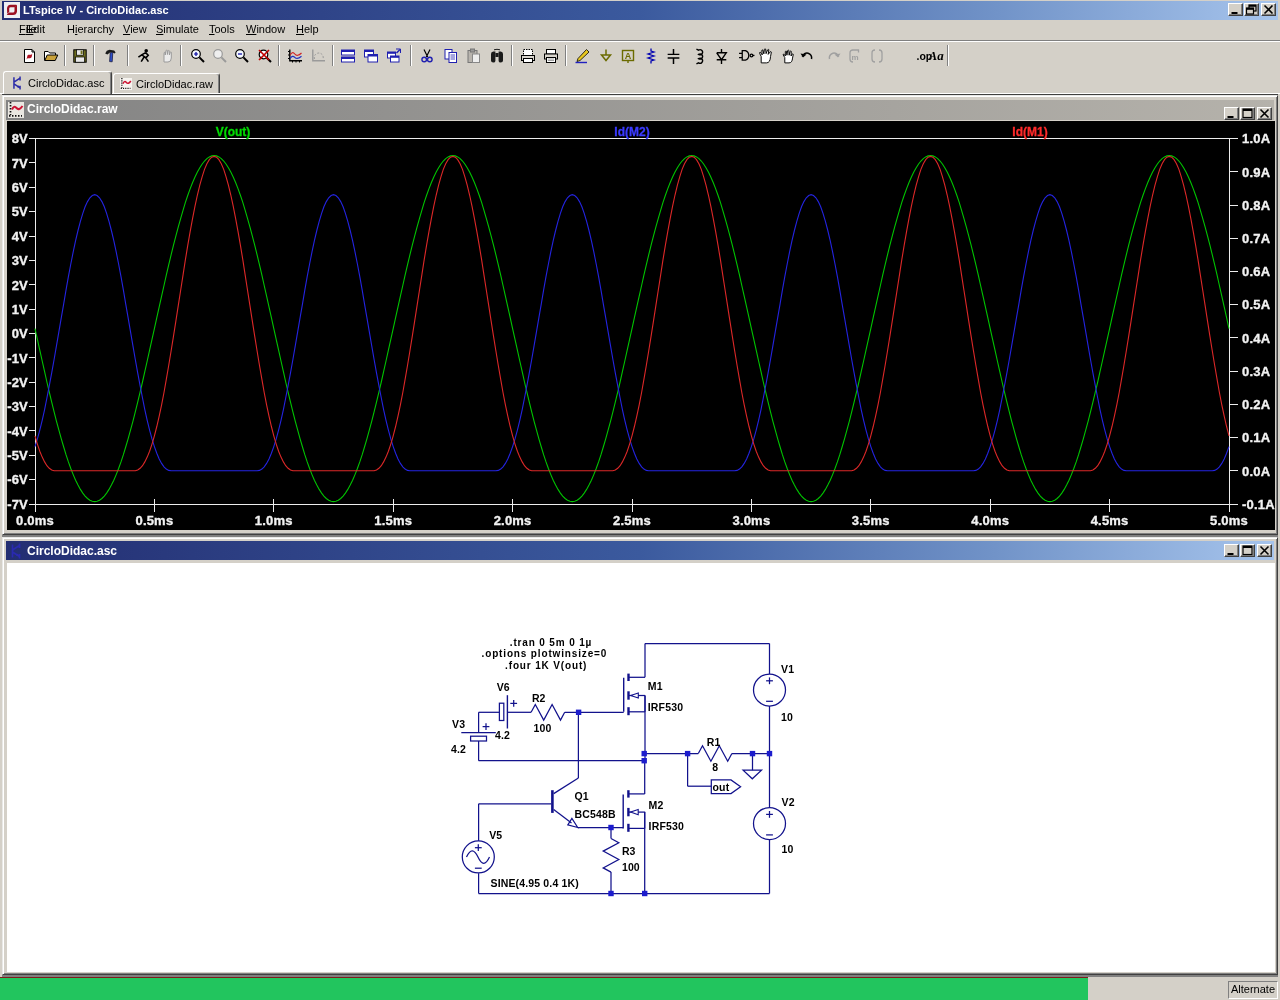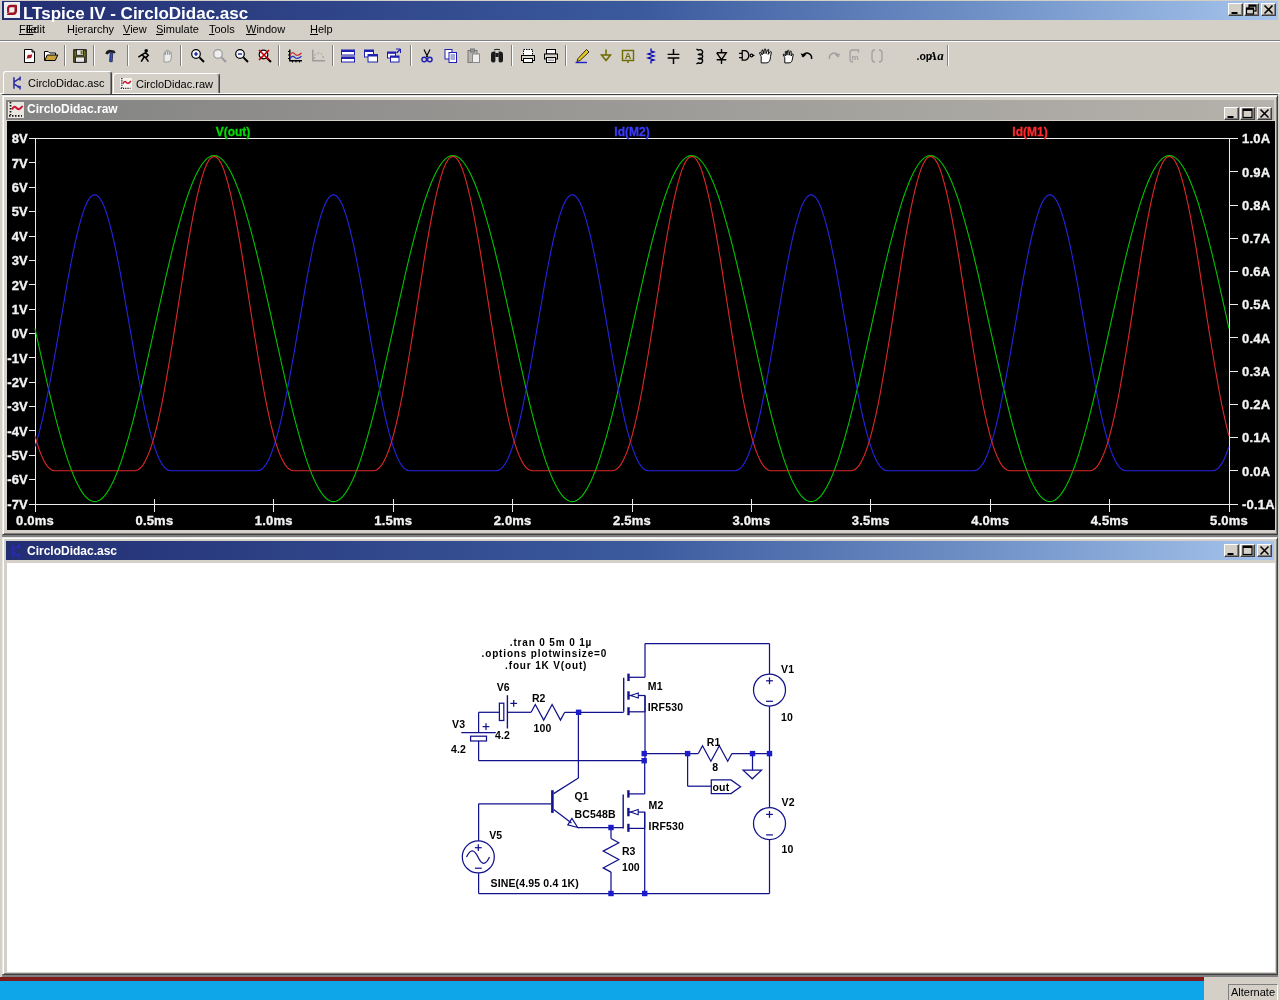--- a/index.html
+++ b/index.html
@@ -1,28 +1,28 @@
 <!DOCTYPE html>
 <html><head><meta charset="utf-8"><style>
 *{margin:0;padding:0;box-sizing:border-box}
 body{width:1280px;height:1000px;overflow:hidden;font-family:"Liberation Sans",sans-serif;background:#d4d0c8;position:relative}
-.titlebar{position:absolute;left:2px;top:1px;width:1276px;height:19px;background:linear-gradient(to right,#232e72,#3b5a9e 50%,#7193c8 78%,#a6c4ec);color:#fff;font-weight:bold;font-size:17px}
+.titlebar{position:absolute;left:2px;top:1px;width:1276px;height:19px;background:linear-gradient(to right,#232e72,#3b5a9e 50%,#7193c8 78%,#a6c4ec);color:#fff;font-weight:bold;font-size:11px}
 .menubar{position:absolute;left:2px;top:20px;width:1276px;height:19px;font-size:11px;color:#000}
 .menubar span{position:absolute;top:3px}
 .menubar u{text-decoration:underline}
 .toolbar{position:absolute;left:0;top:40px;width:1280px;height:28px;border-top:1px solid #808080;box-shadow:inset 0 1px 0 #fff}
 .tbi{position:absolute;top:5px;height:20px;display:flex;align-items:center;justify-content:center}
 .tbsep{position:absolute;top:4px;width:2px;height:21px;border-left:1px solid #808080;border-right:1px solid #fff}
 .tabbar{position:absolute;left:0;top:68px;width:1280px;height:26px}
 .tab{position:absolute;background:#d4d0c8;border:1px solid #404040;border-bottom:none;border-top-color:#fff;border-left-color:#fff;border-radius:3px 3px 0 0;box-shadow:inset -1px 0 0 #808080;font-size:11px;display:flex;align-items:center;gap:4px;padding:0 6px}
 .mdi{position:absolute;left:2px;top:94px;width:1276px;height:883px;background:#808080;border-top:1px solid #404040}
 .win{position:absolute;background:#d4d0c8;border:1px solid;border-color:#e8e8e6 #404040 #404040 #e8e8e6;box-shadow:inset 1px 1px 0 #fff,inset -1px -1px 0 #808080}
 .wtitle{position:absolute;left:3px;right:3px;color:#fff;font-weight:bold;font-size:12px;display:flex;align-items:center}
 .wbtn{position:absolute;width:15px;background:#d4d0c8;border:1px solid;border-color:#fff #404040 #404040 #fff;box-shadow:inset -1px -1px 0 #808080;display:flex;align-items:center;justify-content:center}
-.statusbar{position:absolute;left:0;top:977px;width:1204px;height:23px;background:#0ea5e9;border-top:4px solid #7f1d1d;font-size:11px}
+.statusbar{position:absolute;left:0;top:977px;width:1088px;height:23px;background:#22c55e;border-top:1px solid #7f1d1d;font-size:11px}
 svg{display:block}
 </style></head><body>
 
 <div class="titlebar">
 <div style="position:absolute;left:2px;top:1px">
       <svg width="16" height="16" viewBox="0 0 16 16">
         <rect width="16" height="16" fill="#efeff2"></rect>
         <path d="M3 12.5 Q2.5 13 3.5 13 L9 13 Q12.5 13 13 9.5 L13 3.5 Q13.2 2.6 12.3 3.2 L10.5 5 L10.5 9 Q10.5 10.6 8.8 10.6 L5 10.6 Z" fill="#9c1020"></path>
         <path d="M3.2 11.8 L5.2 10 L5.2 6.5 Q5.2 5.2 6.8 5.2 L10.6 5.2 L12.6 3.2 Q13 2.7 12 2.8 L6.6 2.8 Q3.2 3 3 6.6 Z" fill="#9c1020"></path>
       </svg>
@@ -49,21 +49,21 @@
 </div>
 
 <div class="menubar">
 <span style="left:17px"><u>F</u>ile</span>
 <span style="left:24px"><u>E</u>dit</span>
 <span style="left:65px">H<u>i</u>erarchy</span>
 <span style="left:121px"><u>V</u>iew</span>
 <span style="left:154px"><u>S</u>imulate</span>
 <span style="left:207px"><u>T</u>ools</span>
 <span style="left:244px"><u>W</u>indow</span>
-<span style="left:308px"><u>H</u>elp</span>
+<span style="left:294px"><u>H</u>elp</span>
 </div>
 
 <div class="toolbar">
     <div class="tbi" style="left:20px;width:20px">
       <svg width="16" height="16" viewBox="0 0 16 16">
         <path d="M2.5 1.5 H10 L12.5 4 V14.5 H2.5 Z" fill="#fff" stroke="#000"></path>
         <path d="M10 1.5 V4 H12.5" fill="none" stroke="#000"></path>
         <path d="M4.5 11.5 L5.5 7.5 Q5.8 6.5 6.8 6.7 L9.2 6.7 L10.3 5.6 L9.8 8.5 Q9.5 10.5 7.5 10.3 L5.6 10.3 Z" fill="#b01525"></path>
       </svg>
     </div>

